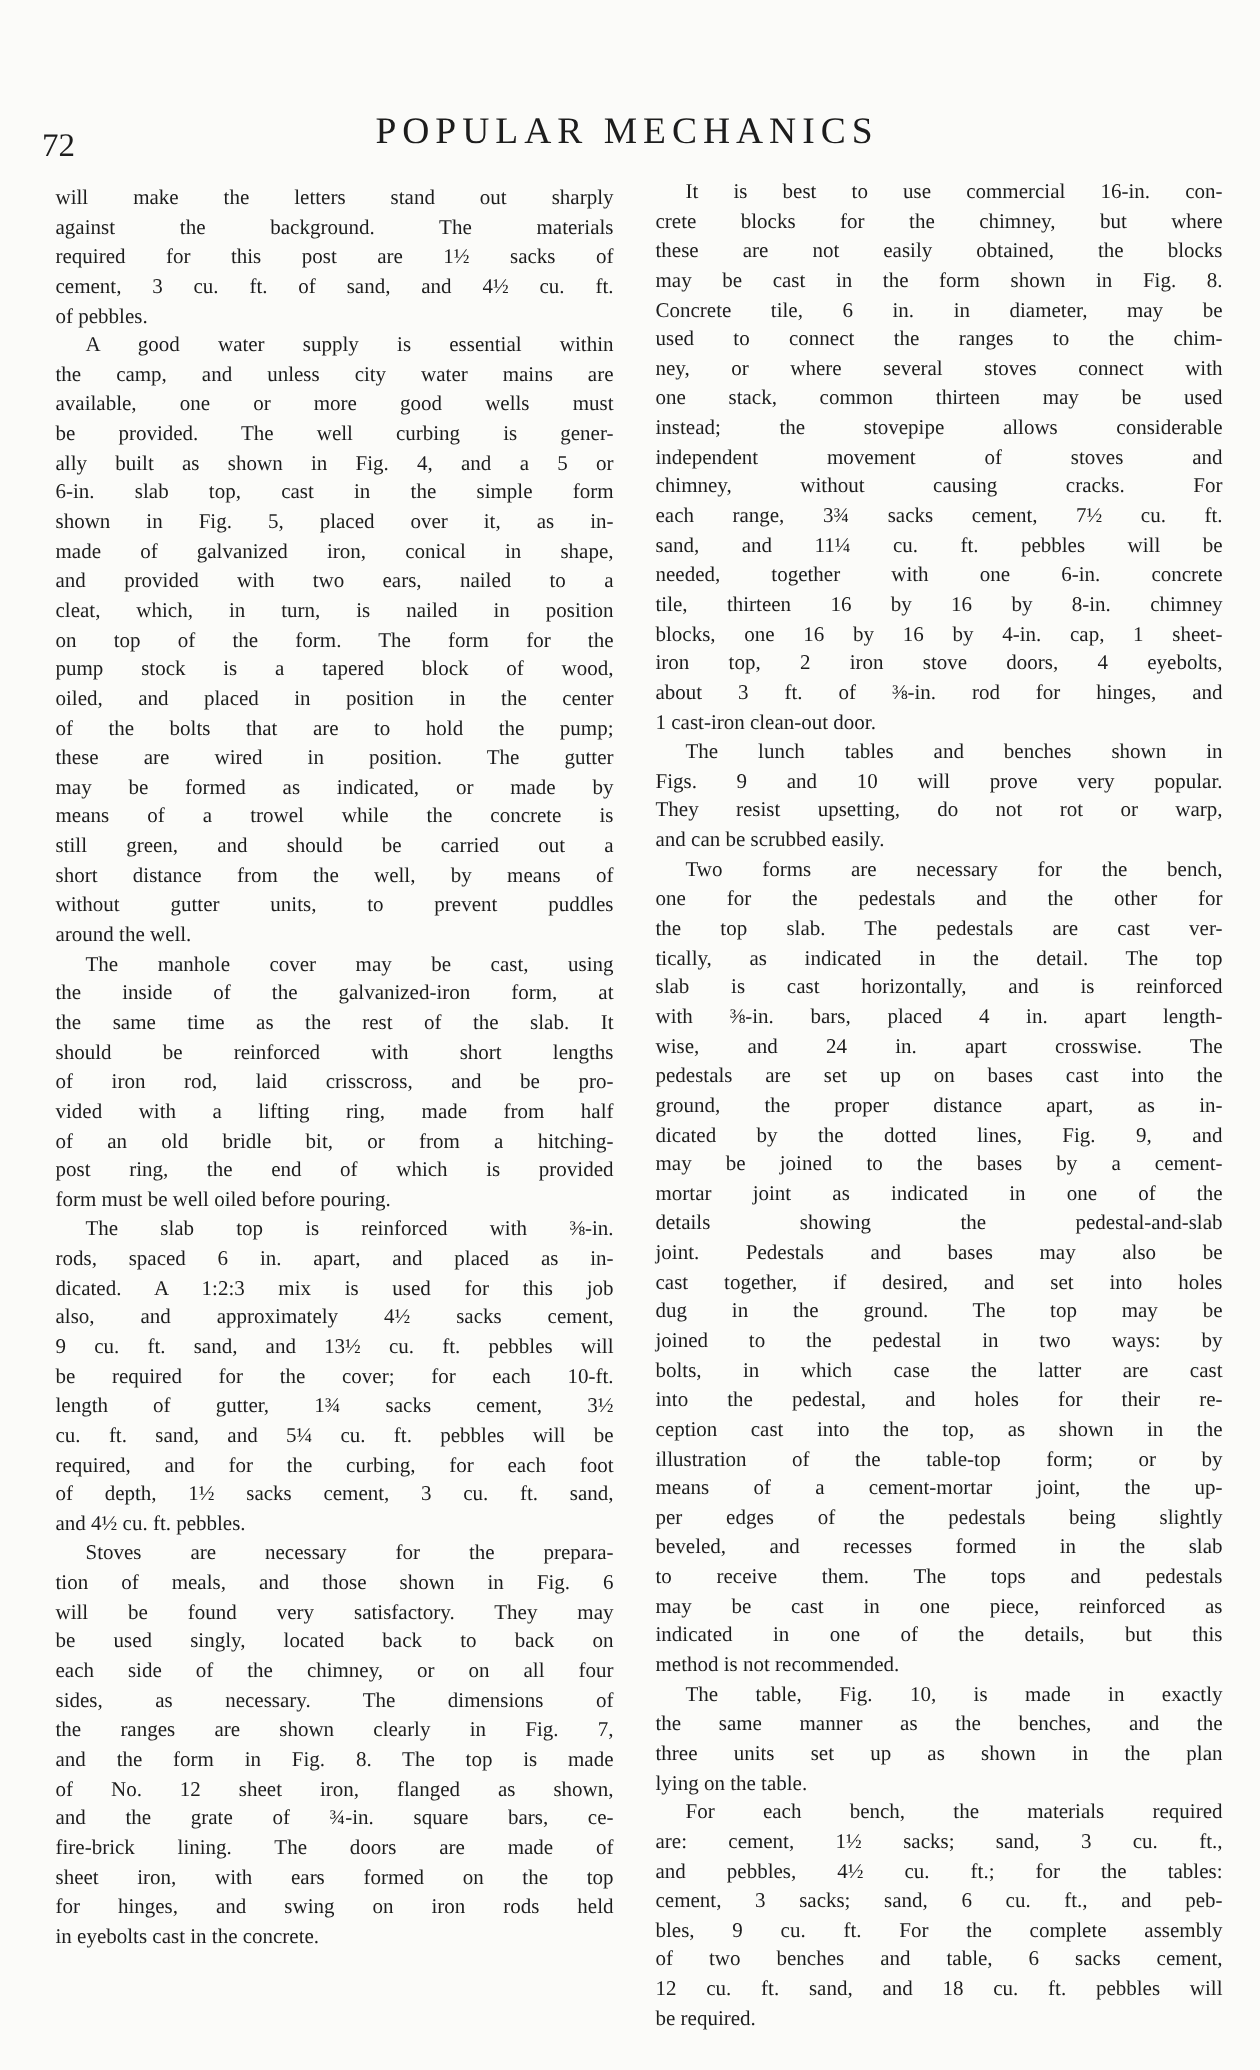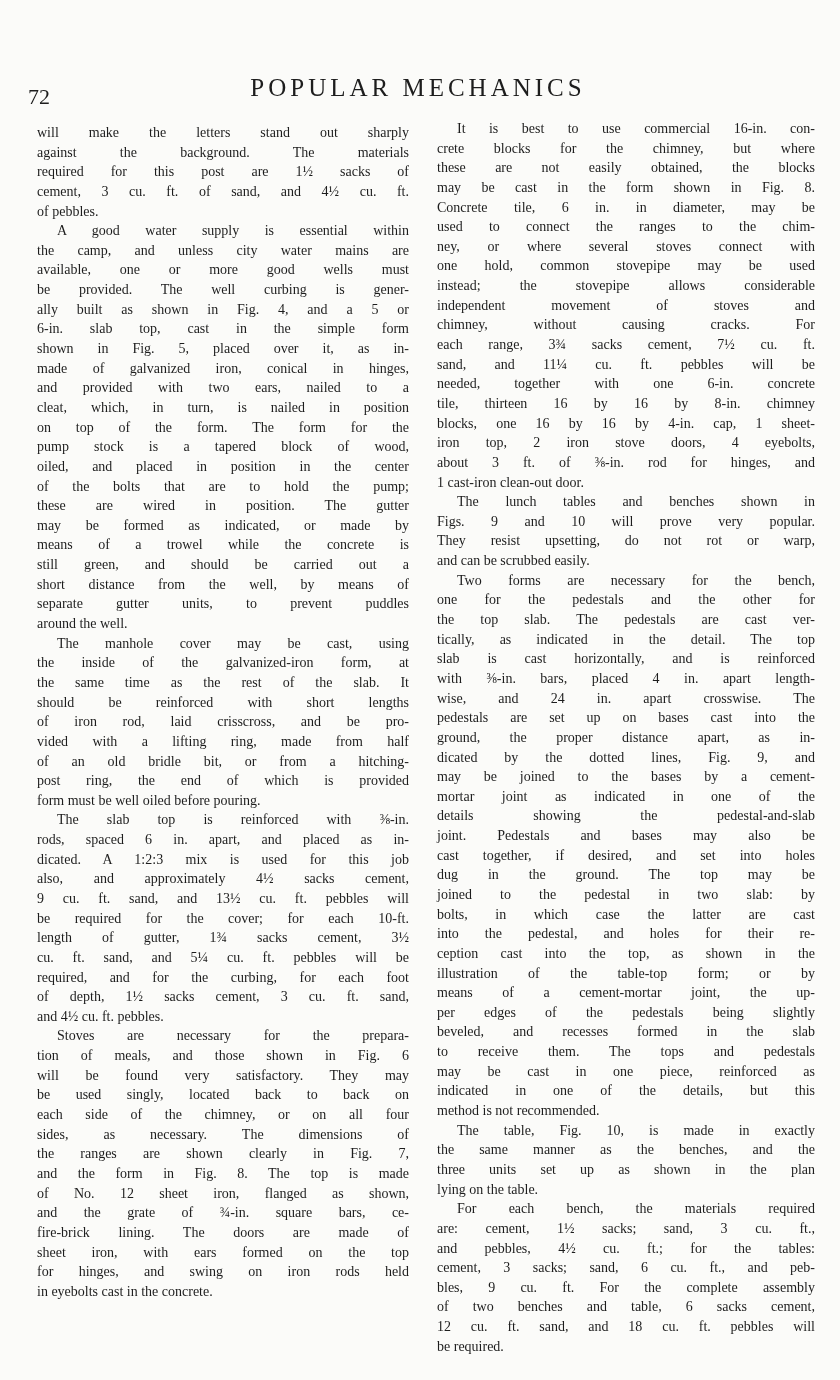--- a/index.html
+++ b/index.html
@@ -29,33 +29,33 @@
     <span class="line">required for this post are 1½ sacks of</span>
     <span class="line">cement, 3 cu. ft. of sand, and 4½ cu. ft.</span>
     <span class="line last">of pebbles.</span>
     <span class="line indent">A good water supply is essential within</span>
     <span class="line">the camp, and unless city water mains are</span>
     <span class="line">available, one or more good wells must</span>
     <span class="line">be provided. The well curbing is gener-</span>
     <span class="line">ally built as shown in Fig. 4, and a 5 or</span>
     <span class="line">6-in. slab top, cast in the simple form</span>
     <span class="line">shown in Fig. 5, placed over it, as in-</span>
-    <span class="line">made of galvanized iron, conical in hinges,</span>
+    <span class="line">made of galvanized iron, conical in shape,</span>
     <span class="line">and provided with two ears, nailed to a</span>
     <span class="line">cleat, which, in turn, is nailed in position</span>
     <span class="line">on top of the form. The form for the</span>
     <span class="line">pump stock is a tapered block of wood,</span>
     <span class="line">oiled, and placed in position in the center</span>
     <span class="line">of the bolts that are to hold the pump;</span>
     <span class="line">these are wired in position. The gutter</span>
     <span class="line">may be formed as indicated, or made by</span>
     <span class="line">means of a trowel while the concrete is</span>
     <span class="line">still green, and should be carried out a</span>
     <span class="line">short distance from the well, by means of</span>
-    <span class="line">separate gutter units, to prevent puddles</span>
+    <span class="line">without gutter units, to prevent puddles</span>
     <span class="line last">around the well.</span>
     <span class="line indent">The manhole cover may be cast, using</span>
     <span class="line">the inside of the galvanized-iron form, at</span>
     <span class="line">the same time as the rest of the slab. It</span>
     <span class="line">should be reinforced with short lengths</span>
     <span class="line">of iron rod, laid crisscross, and be pro-</span>
     <span class="line">vided with a lifting ring, made from half</span>
     <span class="line">of an old bridle bit, or from a hitching-</span>
     <span class="line">post ring, the end of which is provided</span>
     <span class="line last">form must be well oiled before pouring.</span>
@@ -86,21 +86,21 @@
     <span class="line last">in eyebolts cast in the concrete.</span>
   </div>
 <div class="col col-right">
     <span class="line indent">It is best to use commercial 16-in. con-</span>
     <span class="line">crete blocks for the chimney, but where</span>
     <span class="line">these are not easily obtained, the blocks</span>
     <span class="line">may be cast in the form shown in Fig. 8.</span>
     <span class="line">Concrete tile, 6 in. in diameter, may be</span>
     <span class="line">used to connect the ranges to the chim-</span>
     <span class="line">ney, or where several stoves connect with</span>
-    <span class="line">one hold, common stovepipe may be used</span>
+    <span class="line">one stack, common thirteen may be used</span>
     <span class="line">instead; the stovepipe allows considerable</span>
     <span class="line">independent movement of stoves and</span>
     <span class="line">chimney, without causing cracks. For</span>
     <span class="line">each range, 3¾ sacks cement, 7½ cu. ft.</span>
     <span class="line">sand, and 11¼ cu. ft. pebbles will be</span>
     <span class="line">needed, together with one 6-in. concrete</span>
     <span class="line">tile, thirteen 16 by 16 by 8-in. chimney</span>
     <span class="line">blocks, one 16 by 16 by 4-in. cap, 1 sheet-</span>
     <span class="line">iron top, 2 iron stove doors, 4 eyebolts,</span>
     <span class="line">about 3 ft. of ⅜-in. rod for hinges, and</span>
@@ -118,21 +118,21 @@
     <span class="line">wise, and 24 in. apart crosswise. The</span>
     <span class="line">pedestals are set up on bases cast into the</span>
     <span class="line">ground, the proper distance apart, as in-</span>
     <span class="line">dicated by the dotted lines, Fig. 9, and</span>
     <span class="line">may be joined to the bases by a cement-</span>
     <span class="line">mortar joint as indicated in one of the</span>
     <span class="line">details showing the pedestal-and-slab</span>
     <span class="line">joint. Pedestals and bases may also be</span>
     <span class="line">cast together, if desired, and set into holes</span>
     <span class="line">dug in the ground. The top may be</span>
-    <span class="line">joined to the pedestal in two slab: by</span>
+    <span class="line">joined to the pedestal in two ways: by</span>
     <span class="line">bolts, in which case the latter are cast</span>
     <span class="line">into the pedestal, and holes for their re-</span>
     <span class="line">ception cast into the top, as shown in the</span>
     <span class="line">illustration of the table-top form; or by</span>
     <span class="line">means of a cement-mortar joint, the up-</span>
     <span class="line">per edges of the pedestals being slightly</span>
     <span class="line">beveled, and recesses formed in the slab</span>
     <span class="line">to receive them. The tops and pedestals</span>
     <span class="line">may be cast in one piece, reinforced as</span>
     <span class="line">indicated in one of the details, but this</span>

